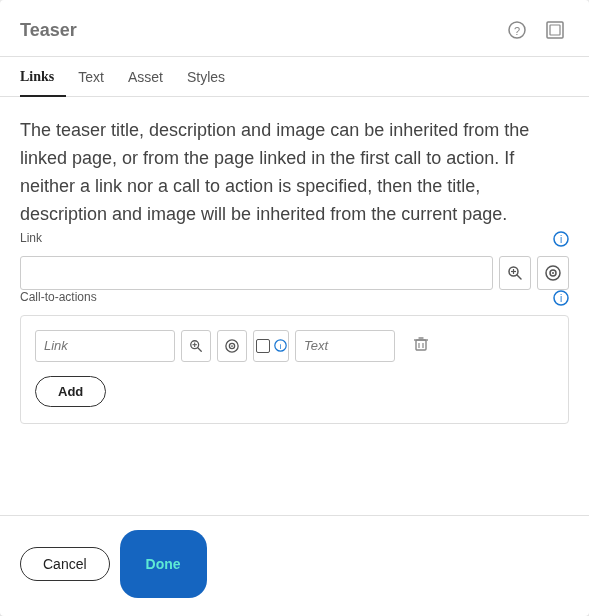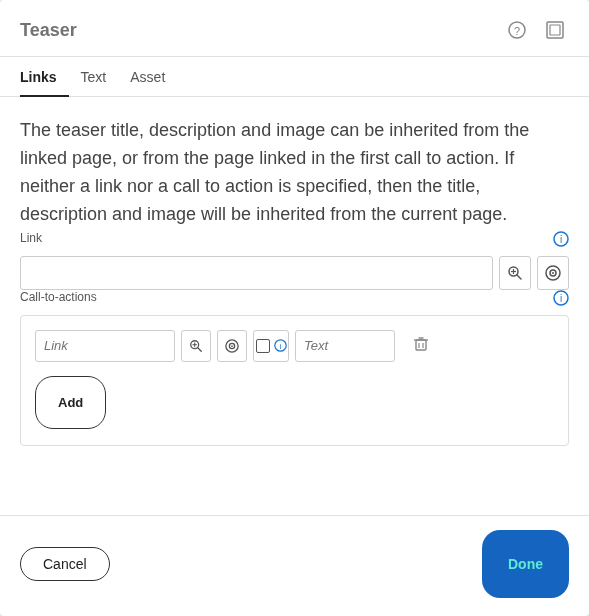--- a/index.html
+++ b/index.html
@@ -66,20 +66,21 @@
       background: none;
       border-top: none;
       border-left: none;
       border-right: none;
       text-decoration: none;
     }
     .tab.active {
       color: #222;
       font-weight: 600;
       border-bottom: 2px solid #222;
+      font-family: Liberation Serif, serif;
     }
     .tab:first-child { padding-left: 0; }
 
     .dialog-body {
       padding: 20px 20px 16px 20px;
       flex: 1;
     }
     .description-text {
       font-size: 18px;
       color: #444;
@@ -198,30 +199,30 @@
       cursor: pointer;
       color: #888;
       font-size: 16px;
       padding: 4px 6px;
       margin-left: 6px;
     }
     .add-btn {
       background: #fff;
       border: 1.5px solid #333;
       border-radius: 18px;
-      padding: 18px 22px;
+      padding: 7px 22px;
       font-size: 13px;
       font-weight: 600;
       cursor: pointer;
       color: #222;
     }
 
     .dialog-footer {
       display: flex;
-      justify-content: space-between;
+      justify-content: flex-start;
       align-items: center;
       gap: 10px;
       padding: 14px 20px 18px 20px;
       border-top: 1px solid #e0e0e0;
     }
     .cancel-btn {
       background: #fff;
       border: 1.5px solid #333;
       border-radius: 18px;
       padding: 8px 22px;
@@ -261,20 +262,21 @@
           <rect x="4" y="4" width="10" height="10" rx="0.5" stroke="#888" stroke-width="1.2" fill="none"></rect>
         </svg>
       </button>
     </div>
   </div>
 
   <div class="tabs">
     <button class="tab active">Links</button>
     <button class="tab">Text</button>
     <button class="tab">Asset</button>
+    <button class="tab">Styles</button>
   </div>
 
   <div class="dialog-body">
     <p class="description-text">The teaser title, description and image can be inherited from the linked page, or from the page linked in the first call to action. If neither a link nor a call to action is specified, then the title, description and image will be inherited from the current page.</p>
 
     <div class="field-row">
       <div class="field-header-row">
         <label class="field-label">Link</label>
         <span class="info-icon">
           <svg width="16" height="16" viewBox="0 0 16 16" fill="none">

